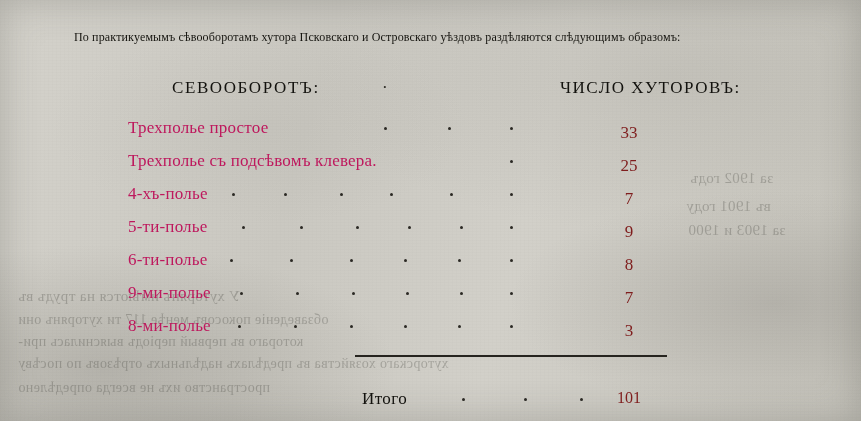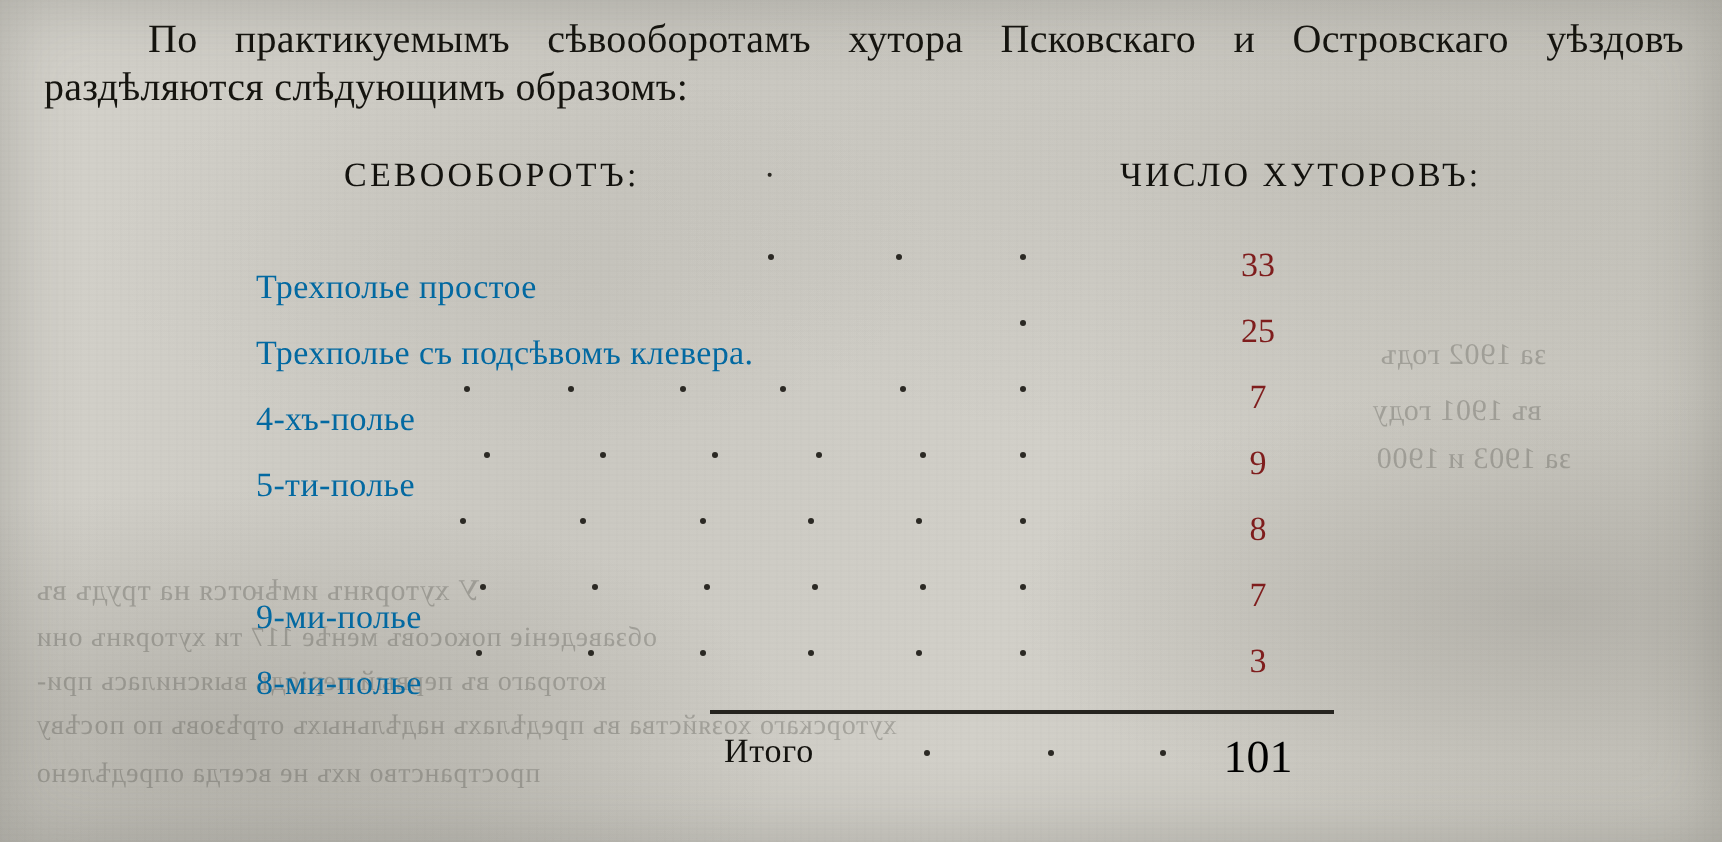--- a/index.html
+++ b/index.html
@@ -49,24 +49,24 @@
 
   .content {
     position: absolute;
     inset: 0;
     z-index: 5;
   }
 
   .para {
     position: absolute;
     left: 22px;
-    top: 8px;
+    top: 20px;
     width: 820px;
-    font-size: 20px;
-    line-height: 24px;
+    font-size: 12px;
+    line-height: 35px;
     text-indent: 52px;
     letter-spacing: .15px;
     text-align: justify;
     color: #15140f;
   }
 
   .hdr-left {
     position: absolute;
     left: 172px;
     top: 78px;
@@ -97,25 +97,25 @@
     top: 118px;
     width: 861px;
   }
   .row {
     position: relative;
     height: 33px;
   }
   .row .label {
     position: absolute;
     left: 128px;
-    top: 16px;
+    top: 0;
     font-size: 17px;
     letter-spacing: .2px;
     white-space: nowrap;
-    color: #0369a1;
+    color: #be185d;
   }
   .row .leaders {
     position: absolute;
     left: 360px;
     top: 0;
     width: 250px;
     height: 22px;
   }
   .row .leaders i {
     position: absolute;
@@ -140,21 +140,21 @@
     position: absolute;
     left: 355px;
     top: 355px;
     width: 312px;
     height: 2px;
     background: #26241f;
   }
 
   .total {
     position: absolute;
-    top: 366px;
+    top: 389px;
     left: 0;
     width: 820px;
     height: 26px;
   }
   .total .t-label {
     position: absolute;
     left: 362px;
     top: 0;
     font-size: 17px;
     letter-spacing: .4px;
@@ -175,22 +175,22 @@
     background: #2b2924;
     border-radius: 50%;
     display: block;
   }
   .total .t-value {
     position: absolute;
     left: 596px;
     width: 66px;
     text-align: center;
     top: 0;
-    font-size: 23px;
-    color: #000000;
+    font-size: 16px;
+    color: #7f1d1d;
   }
   .edge-shadow {
     position: absolute;
     inset: 0;
     pointer-events: none;
     box-shadow: inset 0 0 38px rgba(80,78,72,0.30);
   }
 </style>
 </head>
 <body>
@@ -255,20 +255,21 @@
           <i style="left:-60px"></i>
           <i style="left:-4px"></i>
           <i style="left:48px"></i>
           <i style="left:100px"></i>
           <i style="left:150px"></i>
       </span>
       <span class="value">9</span>
     </div>
 
     <div class="row">
+      <span class="label">6-ти-полье</span>
       <span class="leaders">
         <i style="left:-130px"></i>
           <i style="left:-70px"></i>
           <i style="left:-10px"></i>
           <i style="left:44px"></i>
           <i style="left:98px"></i>
           <i style="left:150px"></i>
       </span>
       <span class="value">8</span>
     </div>

